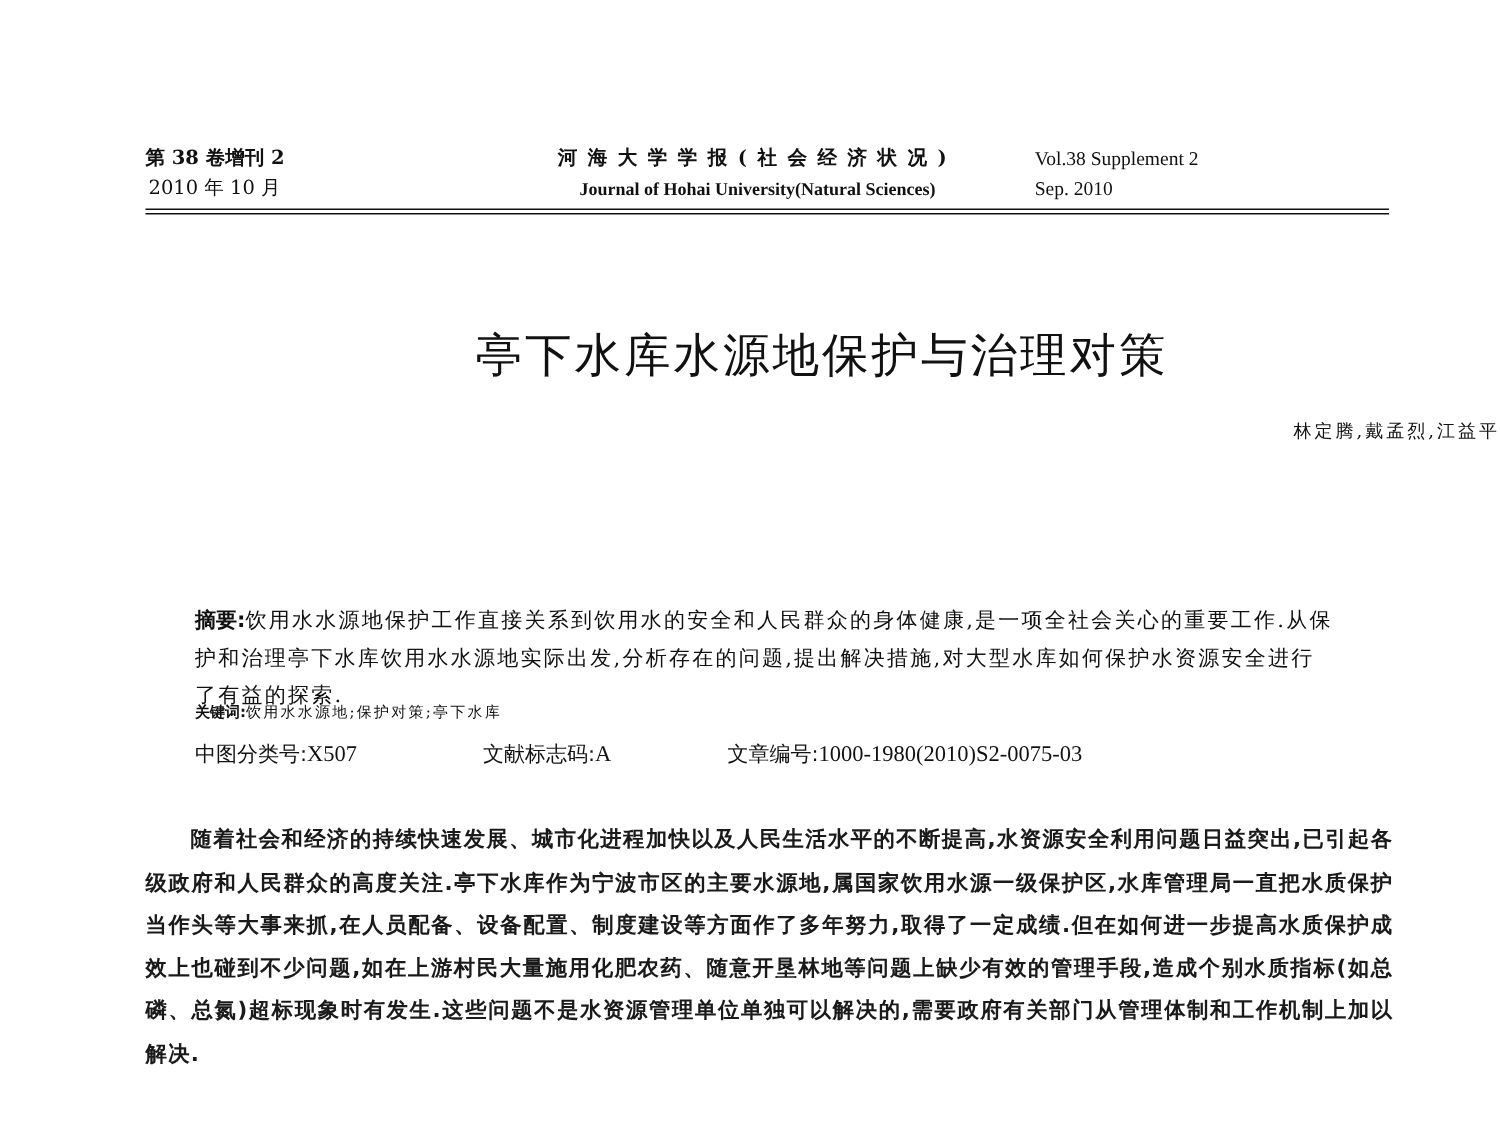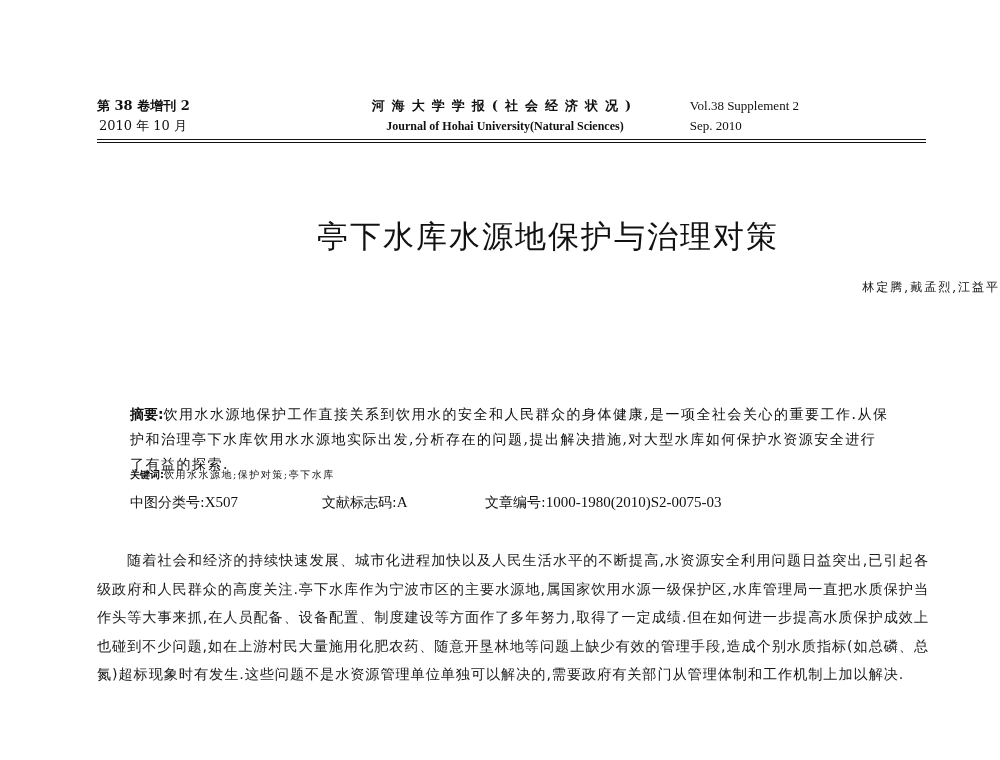--- a/index.html
+++ b/index.html
@@ -44,21 +44,21 @@
     .kw { position: absolute; top: 452px; left: 130px; font-size: 10px; letter-spacing: 1.5px; }
     .kw .lbl { font-family: "DejaVu Sans", sans-serif; font-weight: bold; letter-spacing: 0; }
     .cls { position: absolute; top: 478px; left: 130px; width: 760px; font-size: 14px; font-family: "DejaVu Sans", sans-serif; }
     .cls span.item { position: absolute; top: 0; white-space: nowrap; }
     .cls .lbl { font-weight: normal; }
     .cls .val { font-family: "Liberation Serif", serif; font-size: 15px; }
 
     .body-text {
       position: absolute; top: 530px; left: 97px; width: 832px;
       font-family: "DejaVu Sans", sans-serif; font-size: 14.2px; line-height: 28.5px;
-      text-align: justify; text-indent: 30px; letter-spacing: 0.9px; font-weight: normal; color: #1a1a1a;
+      text-align: justify; text-indent: 30px; letter-spacing: 0.9px; font-weight: bold; color: #1a1a1a;
     }
 
     .sec1 {
       position: absolute; top: 706px; left: 97px; font-family: "DejaVu Sans", sans-serif;
       font-size: 19px; font-weight: bold;
     }
     .sec1 .num { font-family: "Liberation Serif", serif; font-size: 21px; margin-right: 24px; }
     .sec11 {
       position: absolute; top: 750px; left: 97px; font-family: "DejaVu Sans", sans-serif;
       font-size: 15px; font-weight: bold;

